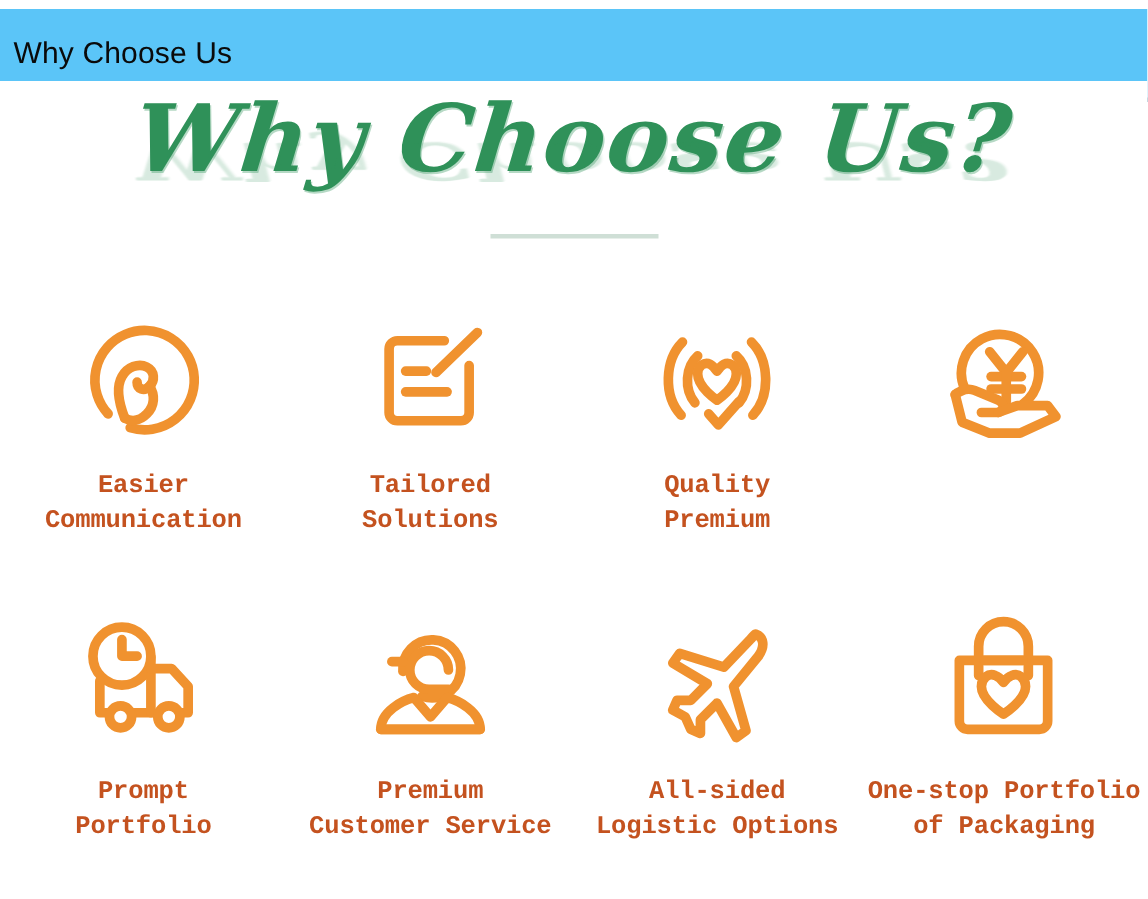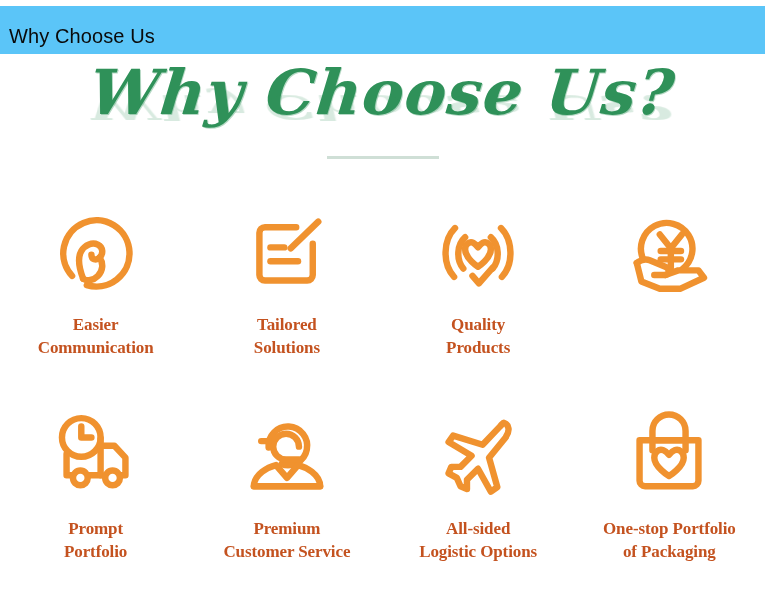--- a/index.html
+++ b/index.html
@@ -121,21 +121,21 @@
     align-items: center;
     justify-content: center;
   }
   .feature-icon svg {
     width: 92px;
     height: 92px;
     display: block;
   }
   .feature-label {
     margin-top: 14px;
-    font-family: Liberation Serif, serif;
+    font-family: Liberation Mono, monospace;
     font-weight: bold;
     font-size: 17px;
     line-height: 1.33;
     color: #c4521f;
     text-align: center;
     white-space: pre-line;
     letter-spacing: -0.1px;
   }
   .row-2 .feature-label { margin-top: 16px; }
 </style>
@@ -190,21 +190,21 @@
           <svg viewBox="0 0 100 100" fill="none" stroke="#f0922f" stroke-width="7" stroke-linecap="round" stroke-linejoin="round">
             <path d="M36 34 C27 42 26 58 34 68"></path>
             <path d="M64 34 C73 42 74 58 66 68"></path>
             <path d="M25 24 C12 37 11 63 24 77"></path>
             <path d="M75 24 C88 37 89 63 76 77"></path>
             <path d="M50 66 C50 66 36 57 36 47 C36 41 41 38 45 40 C47 41 50 45 50 45 C50 45 53 41 55 40 C59 38 64 41 64 47 C64 57 50 66 50 66 Z"></path>
             <path d="M44 76 L51 84 L66 67"></path>
           </svg>
         </div>
         <div class="feature-label">Quality
-Products</div>
+Premium</div>
       </div>
 
       <div class="feature-cell row-1">
         <div class="feature-icon">
           <svg viewBox="0 0 100 100" fill="none" stroke="#f0922f" stroke-width="7" stroke-linecap="round" stroke-linejoin="round">
             <path d="M22 58 A28 28 0 1 1 64 69"></path>
             <path d="M40 31 L52 46 L64 31"></path>
             <line x1="41" y1="49" x2="63" y2="49"></line>
             <line x1="41" y1="58" x2="63" y2="58"></line>
             <line x1="52" y1="46" x2="52" y2="67"></line>

